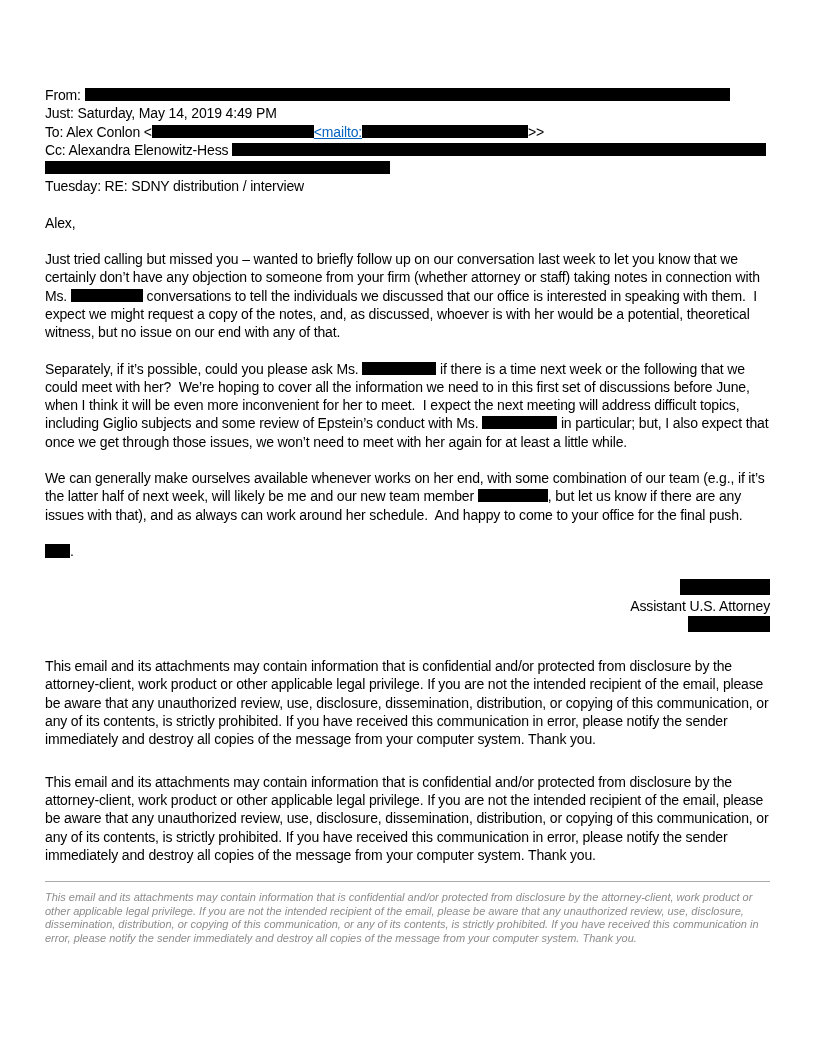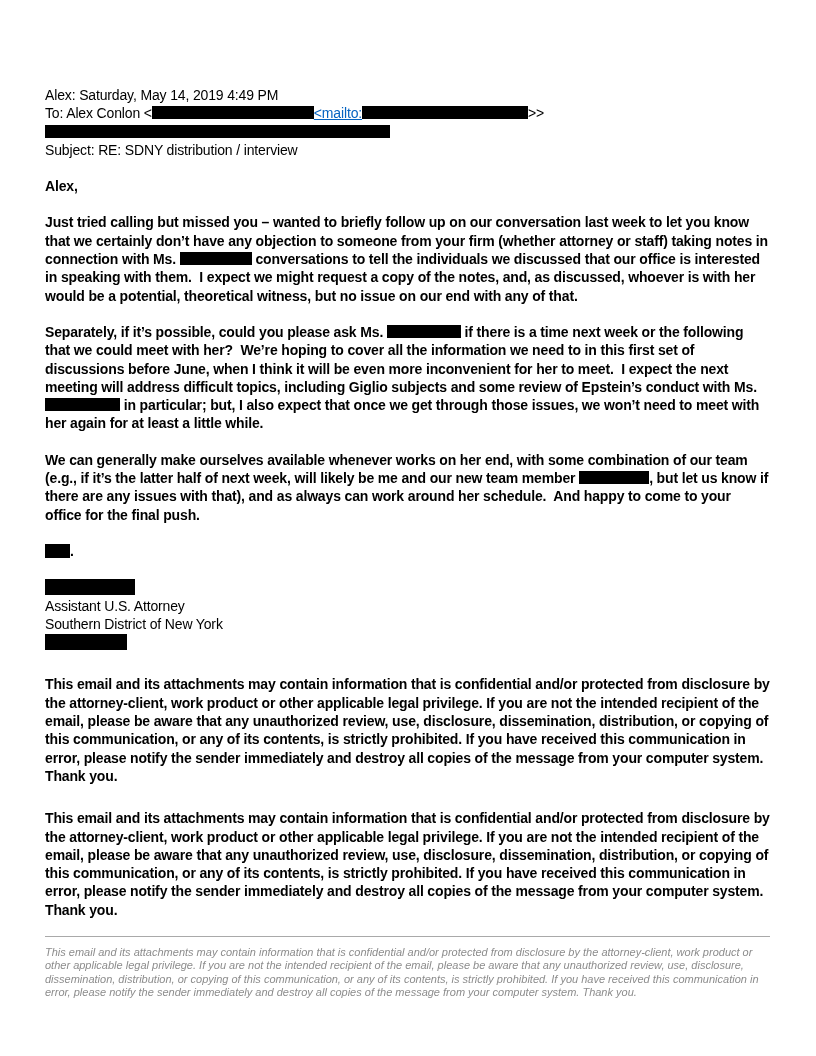--- a/index.html
+++ b/index.html
@@ -12,65 +12,66 @@
     padding:86px 46px 0 45px;
     font-size:14px;line-height:18.3px;letter-spacing:-0.15px;
   }
   .hline{white-space:pre-wrap;}
   .redact{
     display:inline-block;background:var(--redaction,#000);
     height:13px;vertical-align:-1px;
   }
   .redact.tall{height:16px;vertical-align:-3px;}
   .redact.signoff{height:14px;vertical-align:-2px;}
-  p{margin:0 0 18px 0;white-space:pre-wrap;font-weight:bold;}
+  p{margin:0 0 18px 0;white-space:pre-wrap;}
   .header-block{margin:0 0 18px 0;}
   .link{color:var(--link,#0563C1);text-decoration:underline;}
-  .sigline{line-height:18.3px;}
+  .sigline{line-height:18.3px;text-align:right;}
   .divider{
     line-height:11px;margin-top:13px;letter-spacing:0;
     color:#1a1a1a;overflow:hidden;white-space:nowrap;
   }
   .disclaimer{margin:0;white-space:normal;}
   .footer-rule{
     border:none;border-top:1.5px solid #a9a9a9;
     margin:17px 0 9px 0;
   }
   .footer-text{
     font-style:italic;color:var(--footergray,#8c8c8c);
     font-size:11px;line-height:13.5px;letter-spacing:0;
   }
 </style>
 </head>
 <body>
 
 <div class="page">
 
   <div class="header-block">
-    <div class="hline"><span>Alex: </span><span>Saturday, May 14, 2019 4:49 PM</span></div>
+    <div class="hline"><span>From: </span><span class="redact" style="width:645px"></span></div>
+    <div class="hline"><span>Just: </span><span>Saturday, May 14, 2019 4:49 PM</span></div>
     <div class="hline"><span>To: </span><span>Alex Conlon &lt;</span><span class="redact" style="width:162px"></span><span class="link">&lt;mailto:</span><span class="redact" style="width:166px"></span><span>&gt;&gt;</span></div>
+    <div class="hline"><span>Cc: </span><span>Alexandra Elenowitz-Hess </span><span class="redact" style="width:534px"></span></div>
     <div class="hline"><span class="redact" style="width:345px"></span></div>
-    <div class="hline"><span>Subject: </span><span>RE: SDNY distribution / interview</span></div>
+    <div class="hline"><span>Tuesday: </span><span>RE: SDNY distribution / interview</span></div>
   </div>
 
   <p>Alex,</p>
 
   <p><span>Just tried calling but missed you – wanted to briefly follow up on our conversation last week to let you know that we certainly don’t have any objection to someone from your firm (whether attorney or staff) taking notes in connection with Ms. </span><span class="redact" style="width:72px"></span><span> conversations to tell the individuals we discussed that our office is interested in speaking with them.  I expect we might request a copy of the notes, and, as discussed, whoever is with her would be a potential, theoretical witness, but no issue on our end with any of that.</span></p>
 
   <p><span>Separately, if it’s possible, could you please ask Ms. </span><span class="redact" style="width:74px"></span><span> if there is a time next week or the following that we could meet with her?  We’re hoping to cover all the information we need to in this first set of discussions before June, when I think it will be even more inconvenient for her to meet.  I expect the next meeting will address difficult topics, including Giglio subjects and some review of Epstein’s conduct with Ms. </span><span class="redact" style="width:75px"></span><span> in particular; but, I also expect that once we get through those issues, we won’t need to meet with her again for at least a little while.</span></p>
 
   <p><span>We can generally make ourselves available whenever works on her end, with some combination of our team (e.g., if it’s the latter half of next week, will likely be me and our new team member </span><span class="redact" style="width:70px"></span><span>, but let us know if there are any issues with that), and as always can work around her schedule.  And happy to come to your office for the final push.</span></p>
 
 
   <p><span class="redact signoff" style="width:25px"></span><span>.</span></p>
 
   <div>
     <div class="sigline"><span class="redact tall" style="width:90px"></span></div>
     <div class="sigline">Assistant U.S. Attorney</div>
-    <div class="sigline">Southern District of New York</div>
     <div class="sigline"><span class="redact tall" style="width:82px"></span></div>
   </div>
 
   <div class="divider">________________________________</div>
   <p class="disclaimer">This email and its attachments may contain information that is confidential and/or protected from disclosure by the attorney-client, work product or other applicable legal privilege. If you are not the intended recipient of the email, please be aware that any unauthorized review, use, disclosure, dissemination, distribution, or copying of this communication, or any of its contents, is strictly prohibited. If you have received this communication in error, please notify the sender immediately and destroy all copies of the message from your computer system. Thank you.</p>
 
   <div class="divider">________________________________</div>
   <p class="disclaimer">This email and its attachments may contain information that is confidential and/or protected from disclosure by the attorney-client, work product or other applicable legal privilege. If you are not the intended recipient of the email, please be aware that any unauthorized review, use, disclosure, dissemination, distribution, or copying of this communication, or any of its contents, is strictly prohibited. If you have received this communication in error, please notify the sender immediately and destroy all copies of the message from your computer system. Thank you.</p>
 
   <hr class="footer-rule">

